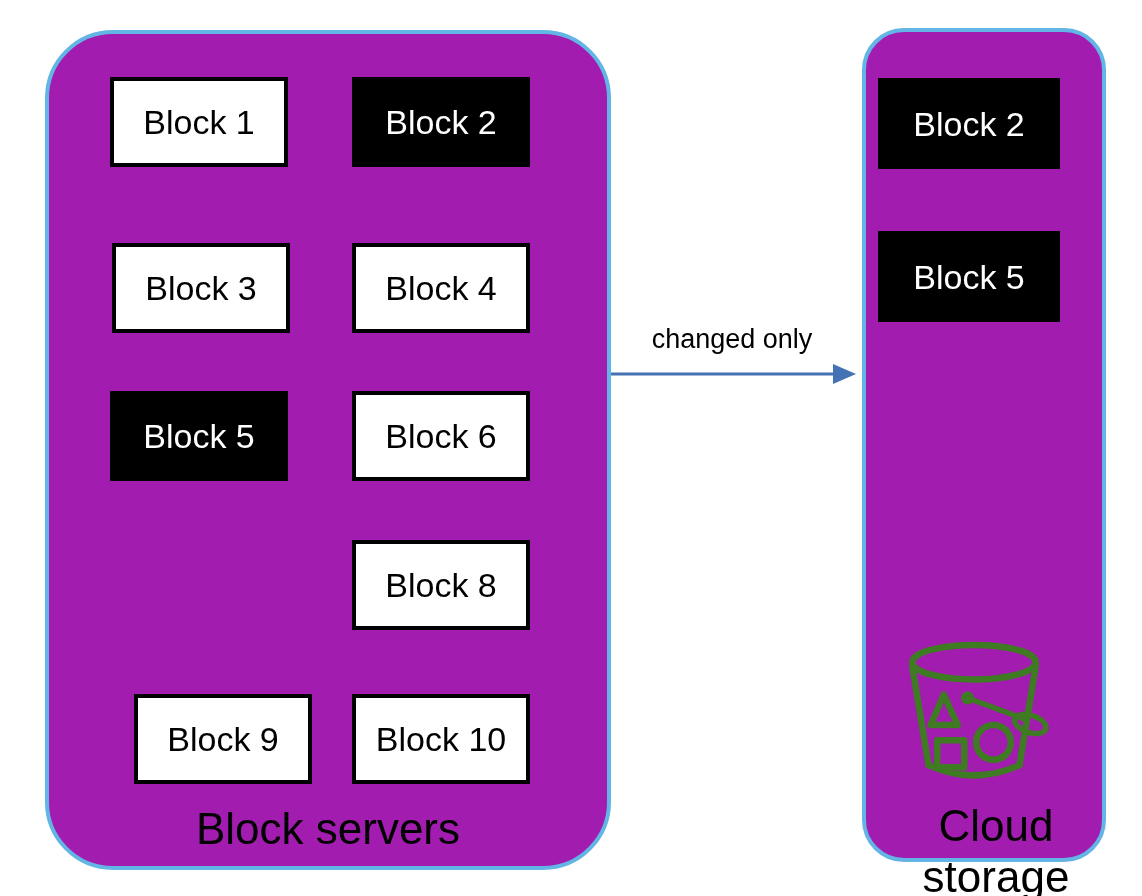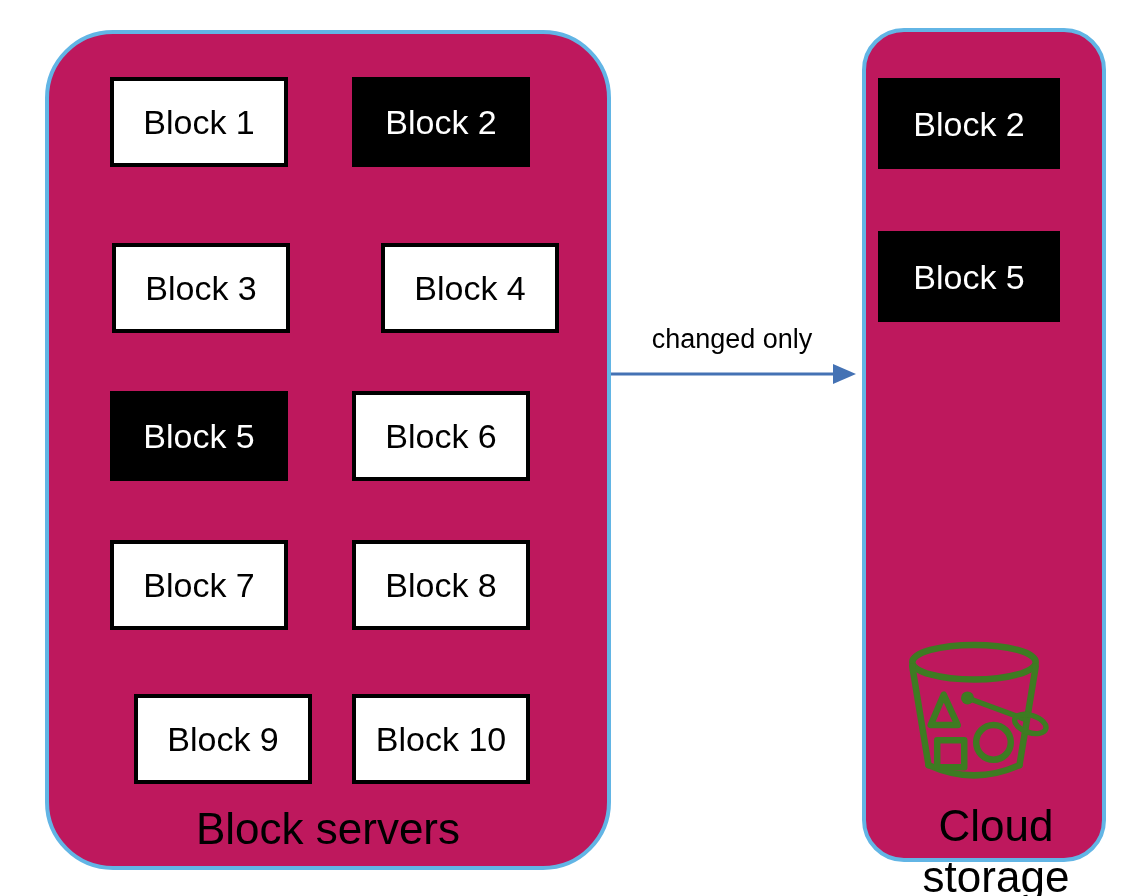--- a/index.html
+++ b/index.html
@@ -1,21 +1,21 @@
 <!DOCTYPE html>
 <html style="--panel-border: #62B5E5; --arrow: #4472B4; --bucket: #3E7B22; --changed-bg: #000000; --changed-text: #FFFFFF; --block-border: #000000;"><head>
 <meta charset="utf-8">
 <style>
   html,body {margin:0; padding:0; background:#ffffff;}
   .canvas {
     position:relative; width:1142px; height:896px; background:#ffffff;
     font-family:"Liberation Sans", sans-serif; overflow:hidden; color:#000;
   }
   .panel {
-    position:absolute; background:#be185d; box-sizing:border-box;
+    position:absolute; background:#a21caf; box-sizing:border-box;
     border:4px solid var(--panel-border, #62B5E5);
     padding-left:28px;
   }
   #left-panel  {left:45px;  top:30px; width:566px; height:840px; border-radius:68px;}
   #right-panel {left:862px; top:28px; width:244px; height:834px; border-radius:42px;}
   .block {
     position:absolute; box-sizing:border-box;
     width:178px; height:90px;
     border:4px solid var(--block-border, #000);
     background:#ffffff;
@@ -45,24 +45,23 @@
 </style>
 </head>
 <body>
 
 <div class="canvas">
 
   <div class="panel" id="left-panel">
     <div class="block" style="left:61px;  top:43px;">Block 1</div>
     <div class="block changed" style="left:303px; top:43px;">Block 2</div>
     <div class="block" style="left:63px;  top:209px;">Block 3</div>
-    <div class="block" style="left:303px; top:209px;margin-left:29px;">Block 4</div>
+    <div class="block" style="left:303px; top:209px;">Block 4</div>
     <div class="block changed" style="left:61px;  top:357px;">Block 5</div>
     <div class="block" style="left:303px; top:357px;text-align:center;">Block 6</div>
-    <div class="block" style="left:61px;  top:506px;">Block 7</div>
     <div class="block" style="left:303px; top:506px;">Block 8</div>
     <div class="block" style="left:61px;  top:660px;margin-left:24px;">Block 9</div>
     <div class="block" style="left:303px; top:660px;">Block 10</div>
     <div class="panel-label" style="left:0; top:770px; width:558px;">Block servers</div>
   </div>
 
   <div class="arrow-label">changed only</div>
   <svg class="arrow-svg" width="246" height="32" viewBox="0 0 246 32" aria-hidden="true">
     <line class="arrow-line" x1="0" y1="16" x2="222" y2="16"></line>
     <polygon class="arrow-head" points="222,6 222,26 245,16"></polygon>

